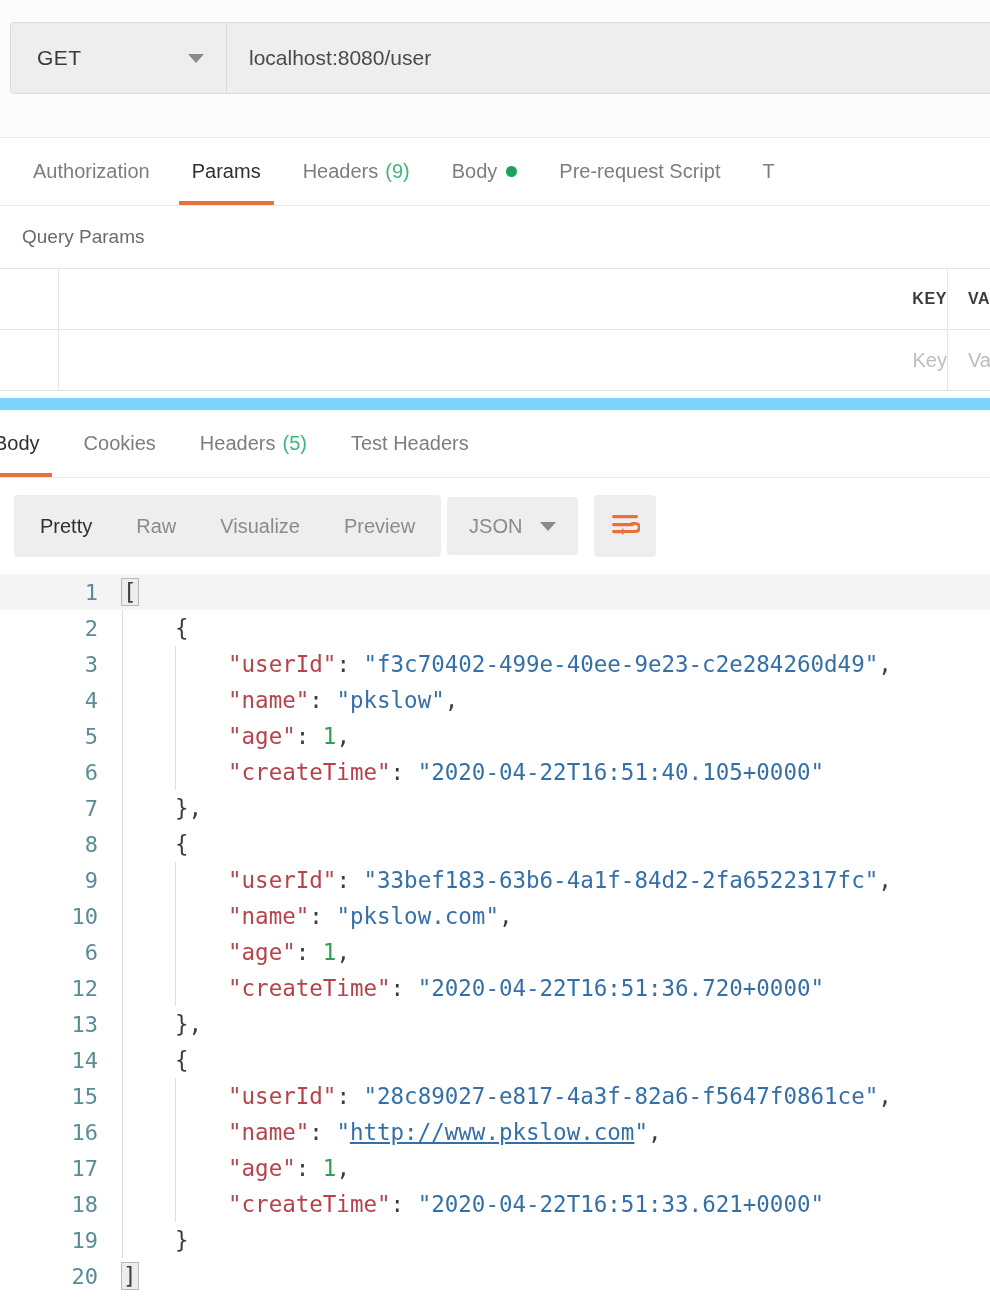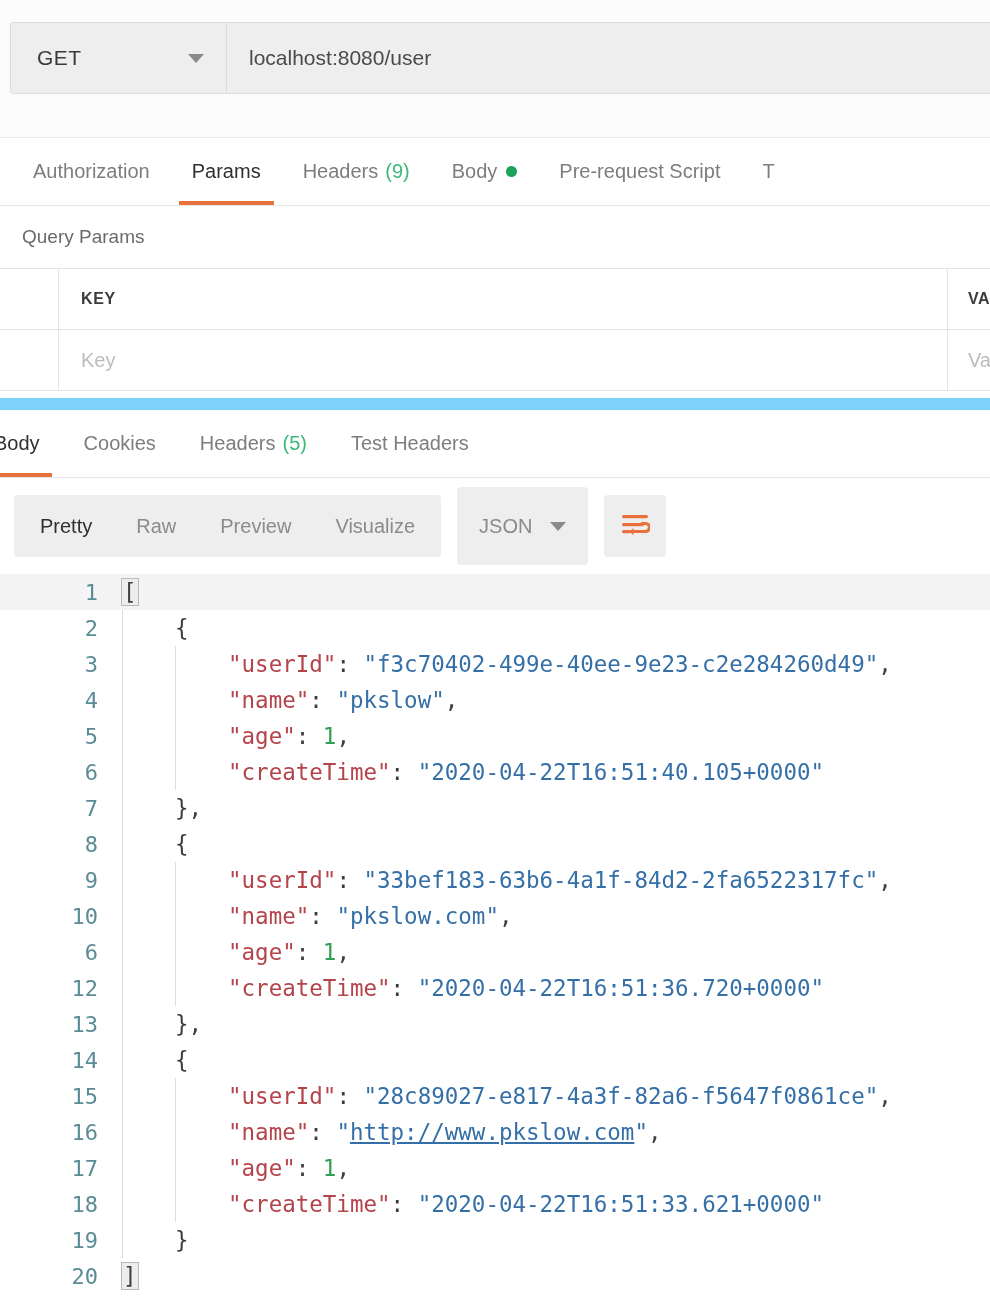--- a/index.html
+++ b/index.html
@@ -102,21 +102,21 @@
   }
   .params-table {
     position: absolute; left: 0; top: 62px;
     width: 990px;
     border-top: 1px solid #e5e5e5;
   }
   .ptr { display: flex; height: 61px; border-bottom: 1px solid #e5e5e5; }
   .pcell-check { width: 59px; border-right: 1px solid #e5e5e5; }
   .pcell-key {
     width: 889px; border-right: 1px solid #e5e5e5;
-    display: flex; align-items: center; padding-left: 22px;
+    display: flex; align-items: center; padding-left: 22px; justify-content: flex-end;
   }
   .pcell-val {
     flex: 1; display: flex; align-items: center; padding-left: 20px;
     overflow: hidden; white-space: nowrap;
   }
   .th { font-size: 16px; font-weight: bold; color: #3b3b3b; letter-spacing: .6px; }
   .td-placeholder { font-size: 20px; color: #bdbdbd; }
 
   
   .res-tabs {
@@ -148,23 +148,23 @@
     padding: 0 4px;
   }
   .seg {
     display: flex; align-items: center; height: 100%;
     padding: 0 22px;
     font-size: 20px; color: #8b8b8b;
     cursor: pointer;
   }
   .seg.active { color: #2f2f2f; }
   .format-select {
-    margin-left: 16px;
+    margin-left: 6px;
     display: flex; align-items: center; gap: 18px;
-    height: 78px; padding: 0 22px;
+    height: 58px; padding: 0 22px;
     background: #eeeeee; border-radius: 4px;
     font-size: 20px; color: #8b8b8b;
     cursor: pointer;
   }
   .caret-sm {
     width: 0; height: 0;
     border-left: 8px solid transparent;
     border-right: 8px solid transparent;
     border-top: 9px solid #8a8a8a;
   }
@@ -303,22 +303,22 @@
       </div>
       <div class="tab">
         <span>Test Headers</span>
       </div>
     </div>
 
   <div class="res-toolbar">
     <div class="segmented" id="view-modes">
         <div class="seg active">Pretty</div>
         <div class="seg">Raw</div>
+        <div class="seg">Visualize</div>
         <div class="seg">Preview</div>
-        <div class="seg">Visualize</div>
       </div>
     <div class="format-select">
       <span>JSON</span>
       <span class="caret-sm"></span>
     </div>
     <div class="wrap-btn">
       <svg width="30" height="26" viewBox="0 0 30 26">
         <rect x="2" y="2" width="26" height="3.2" rx="1.6" fill="#e8703a"></rect>
         <rect x="2" y="10" width="22" height="3.2" rx="1.6" fill="#e8703a"></rect>
         <path d="M22 10.5 h3.5 a4 4 0 0 1 0 8 H11" fill="none" stroke="#e8703a" stroke-width="3.2" stroke-linecap="round"></path>

